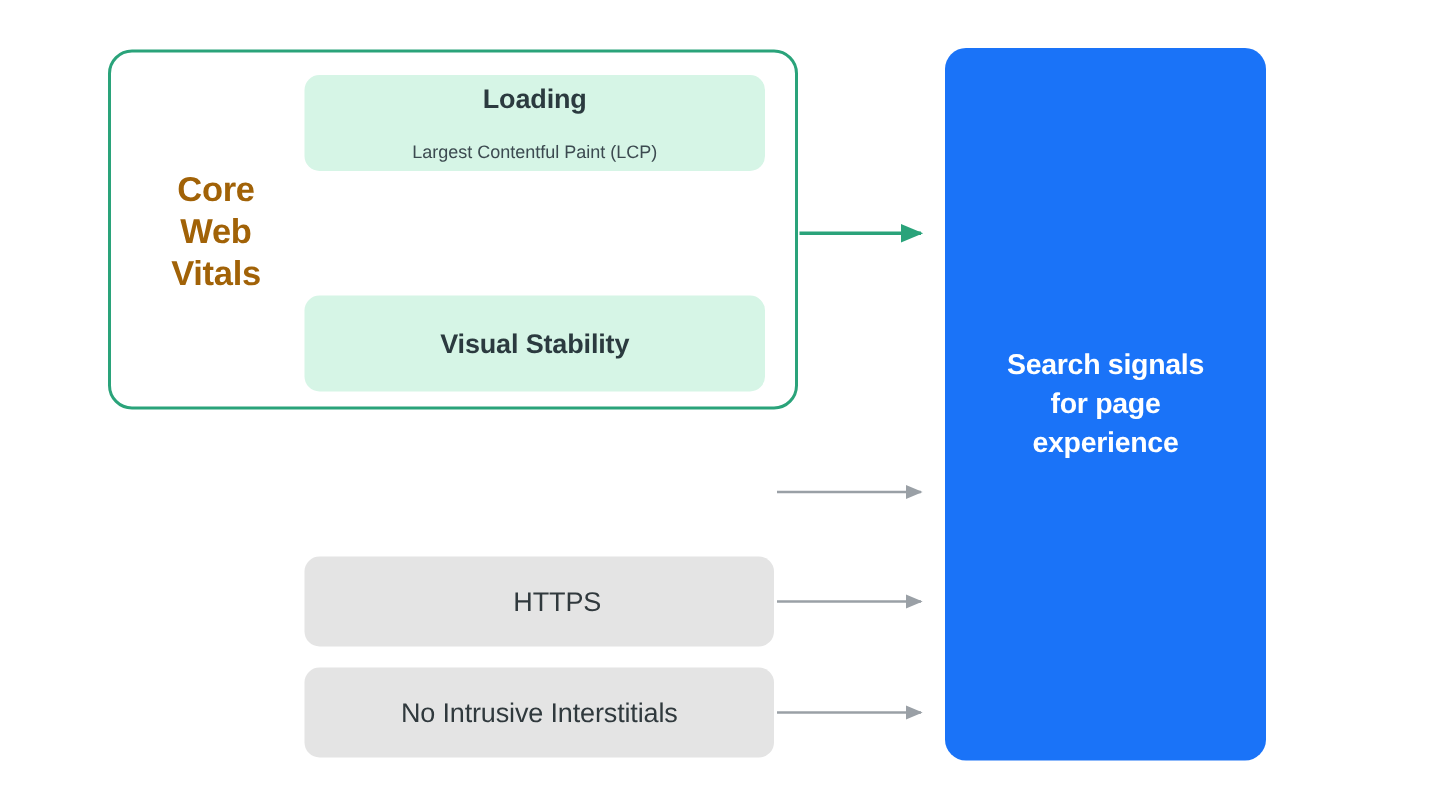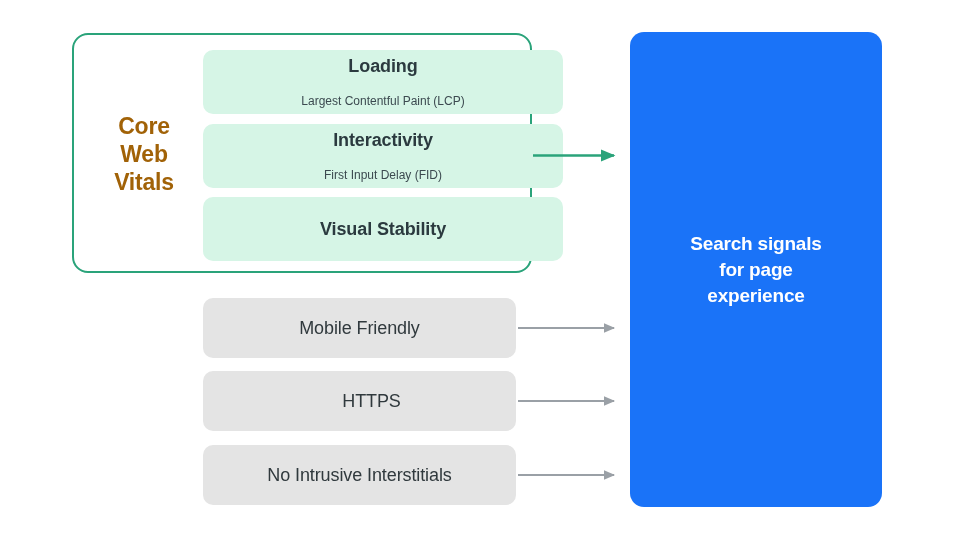--- a/index.html
+++ b/index.html
@@ -47,21 +47,21 @@
     font-weight: 700;
     line-height: 28px;
     letter-spacing: -0.2px;
   }
   .cwv-label span { display: block; }
 
   
   .metric-card {
     position: absolute;
     left: 203px;
-    width: 360px;
+    width: 307px;
     height: 64px;
     background: #d6f5e6;
     border-radius: 10px;
     display: flex;
     flex-direction: column;
     align-items: center;
     justify-content: center;
     box-sizing: border-box;
   }
   .metric-card.m0 { top: 50px; }
@@ -107,21 +107,21 @@
     font-weight: 400;
     line-height: 22px;
     letter-spacing: -0.1px;
   }
 
   
   .target-box {
     position: absolute;
     left: 630px;
     top: 32px;
-    width: 252px;
+    width: 214px;
     height: 475px;
     background: #1a73f8;
     border-radius: 14px;
     display: flex;
     align-items: center;
     justify-content: center;
   }
   .target-text {
     color: #ffffff;
     font-size: 19px;
@@ -152,32 +152,25 @@
     <span>Core</span>
     <span>Web</span>
     <span>Vitals</span>
   </div>
 
   <div class="metric-card m0">
     <div class="metric-title">Loading</div>
     <div class="metric-sub">Largest Contentful Paint (LCP)</div>
   </div>
 
-  <div class="metric-card m1">
-    <div class="metric-title">Interactivity</div>
-    <div class="metric-sub">First Input Delay (FID)</div>
-  </div>
 
   <div class="metric-card m2">
     <div class="metric-title">Visual Stability</div>
   </div>
 
-  <div class="signal-card s0">
-    <div class="signal-label">Mobile Friendly</div>
-  </div>
 
   <div class="signal-card s1">
     <div class="signal-label">HTTPS</div>
   </div>
 
   <div class="signal-card s2">
     <div class="signal-label">No Intrusive Interstitials</div>
   </div>
 
   <div class="target-box">

